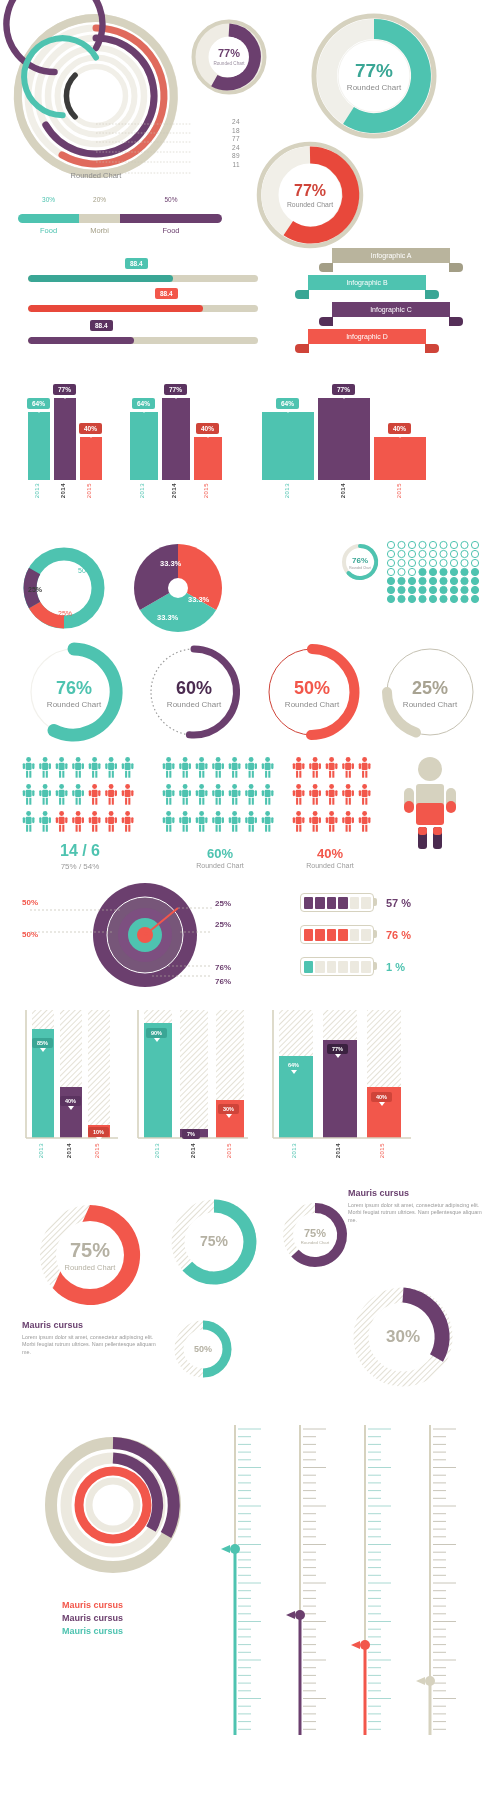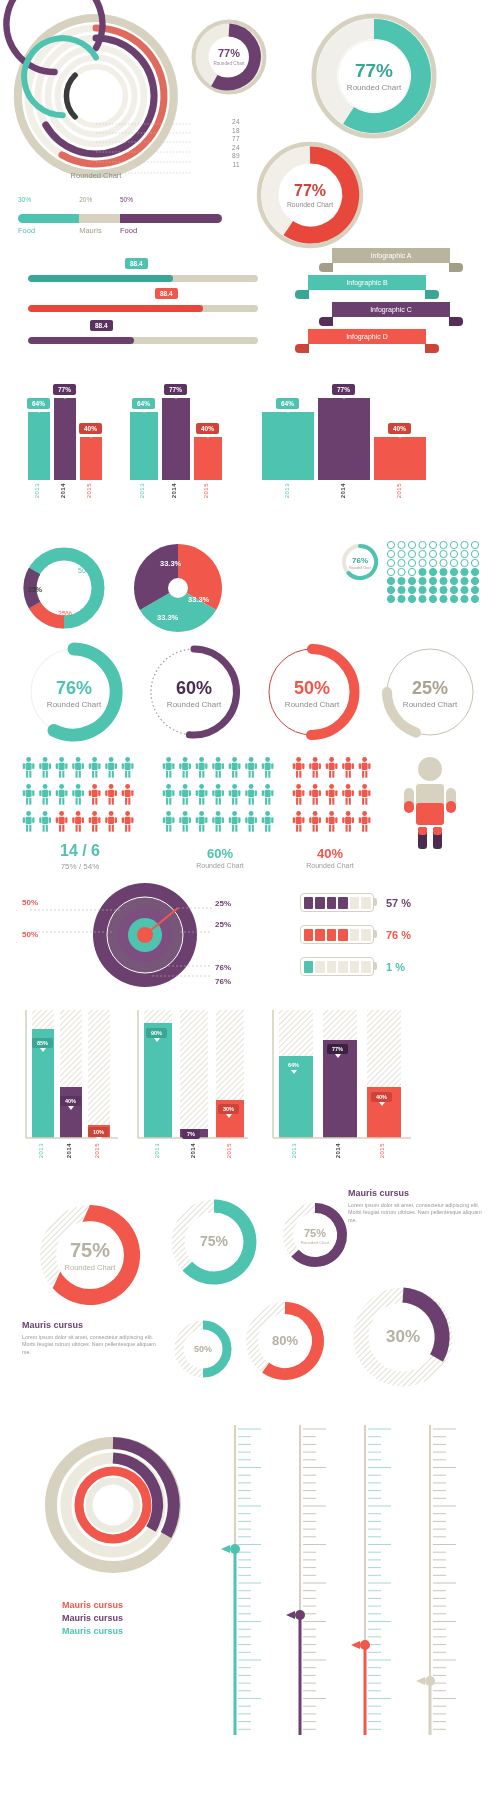--- a/index.html
+++ b/index.html
@@ -20,21 +20,21 @@
   
   .legnums { position:absolute; right:12px; top:112px; font-size:6.5px; color:#8d8d8d; line-height:8.6px; text-align:right;}
   .legnums div{ letter-spacing:.3px;}
 
   
   .segbar { position:absolute; left:18px; top:214px; width:204px; height:9px; display:flex; border-radius:5px; overflow:hidden;}
   .segbar > div { height:100%; }
   .seglabels, .segvals { position:absolute; left:18px; width:204px; display:flex; font-size:6.5px;}
   .segvals { top:196px; }
   .seglabels { top:226px; font-size:7.5px;}
-  .segcell { }
+  .segcell { text-align:center; }
 
   
   .pbar { position:absolute; height:7px; border-radius:4px; background:#d6d2bf; overflow:hidden;}
   .pbar i { display:block; height:100%; border-radius:4px;}
   .tip { position:absolute; font-size:6.5px; color:#fff; padding:2px 5px; border-radius:2px; font-weight:bold;}
   .tip:after{ content:""; position:absolute; left:50%; margin-left:-3px; bottom:-4px; border-left:3px solid transparent; border-right:3px solid transparent; border-top:4px solid; }
 
   
   .ribwrap { position:absolute; }
   .rib { position:relative; height:15px; color:#fff; font-size:7px; display:flex; align-items:center; justify-content:center; }
@@ -136,21 +136,21 @@
     <div class="segcell" style="width:20%;color:#a39e86;">20%</div>
     <div class="segcell" style="width:50%;color:#6b3f6e;">50%</div>
   </div>
   <div class="segbar">
     <div style="width:30%;background:#4ec3b0;"></div>
     <div style="width:20%;background:#d6d2bf;"></div>
     <div style="width:50%;background:#6b3f6e;"></div>
   </div>
   <div class="seglabels">
     <div class="segcell" style="width:30%;color:#4ec3b0;">Food</div>
-    <div class="segcell" style="width:20%;color:#a39e86;">Mauris</div>
+    <div class="segcell" style="width:20%;color:#a39e86;">Morbi</div>
     <div class="segcell" style="width:50%;color:#6b3f6e;">Food</div>
   </div>
 
   <div class="pbar" style="left:28px;top:275px;width:230px;">
     <i style="width:63%;background:#3aa695;"></i>
   </div>
   <div class="tip" style="left:125px;top:258px;background:#4ec3b0;">88.4</div>
 
   <div class="pbar" style="left:28px;top:305px;width:230px;">
     <i style="width:76%;background:#e8483b;"></i>
@@ -1009,27 +1009,20 @@
   <div class="sec" style="left:22px;top:1320px;width:140px;">
     <div class="tb-h">Mauris cursus</div>
     <div class="tb-p" style="margin-top:4px;">Lorem ipsum dolor sit amet, consectetur adipiscing elit. Morbi feugiat rutrum ultrices. Nam pellentesque aliquam me.</div>
   </div>
 
   <div class="sec" style="left:172px;top:1318px;">
     <svg width="62" height="62" viewBox="0 0 62 62">
       <circle cx="31" cy="31" r="24" fill="none" stroke="url(#hx2)" stroke-width="9"></circle>
       <path d="M31,7 A24,24 0 0,1 31,55" fill="none" stroke="#4ec3b0" stroke-width="9"></path>
       <text x="31" y="34" text-anchor="middle" font-size="9" font-weight="bold" fill="#b5b1a3">50%</text>
-    </svg>
-  </div>
-  <div class="sec" style="left:242px;top:1298px;">
-    <svg width="86" height="86" viewBox="0 0 86 86">
-      <circle cx="43" cy="43" r="33" fill="none" stroke="url(#hx2)" stroke-width="12"></circle>
-      <path d="M43,10 A33,33 0 1,1 23.6,69.7" fill="none" stroke="#f2574b" stroke-width="12"></path>
-      <text x="43" y="47" text-anchor="middle" font-size="13" font-weight="bold" fill="#b5b1a3">80%</text>
     </svg>
   </div>
   <div class="sec" style="left:348px;top:1282px;">
     <svg width="110" height="110" viewBox="0 0 110 110">
       <circle cx="55" cy="55" r="42" fill="none" stroke="url(#hx2)" stroke-width="15"></circle>
       <path d="M55,13 A42,42 0 0,1 88.5,75.9" fill="none" stroke="#6b3f6e" stroke-width="15"></path>
       <text x="55" y="60" text-anchor="middle" font-size="17" font-weight="bold" fill="#b5b1a3">30%</text>
     </svg>
   </div>
 

